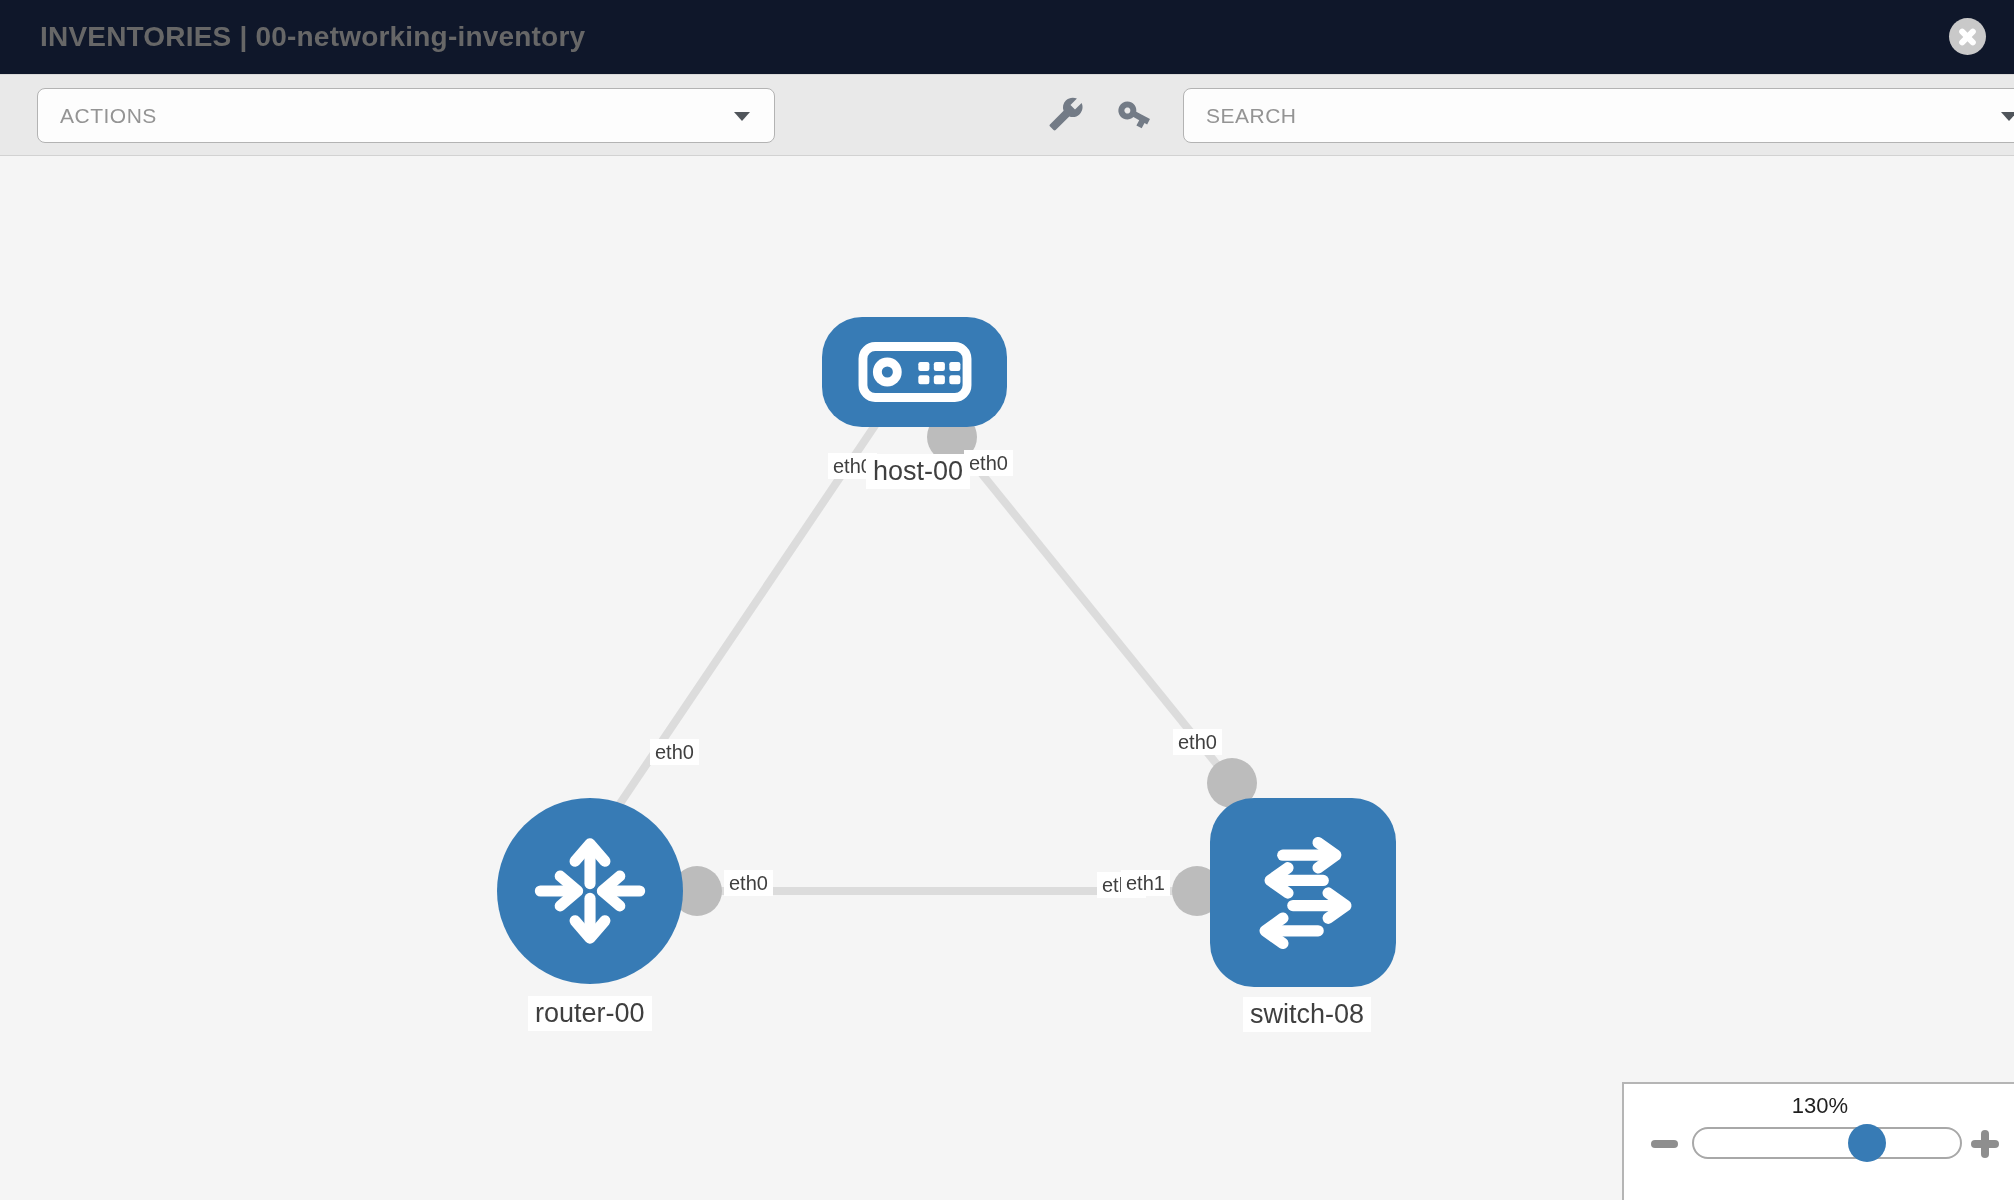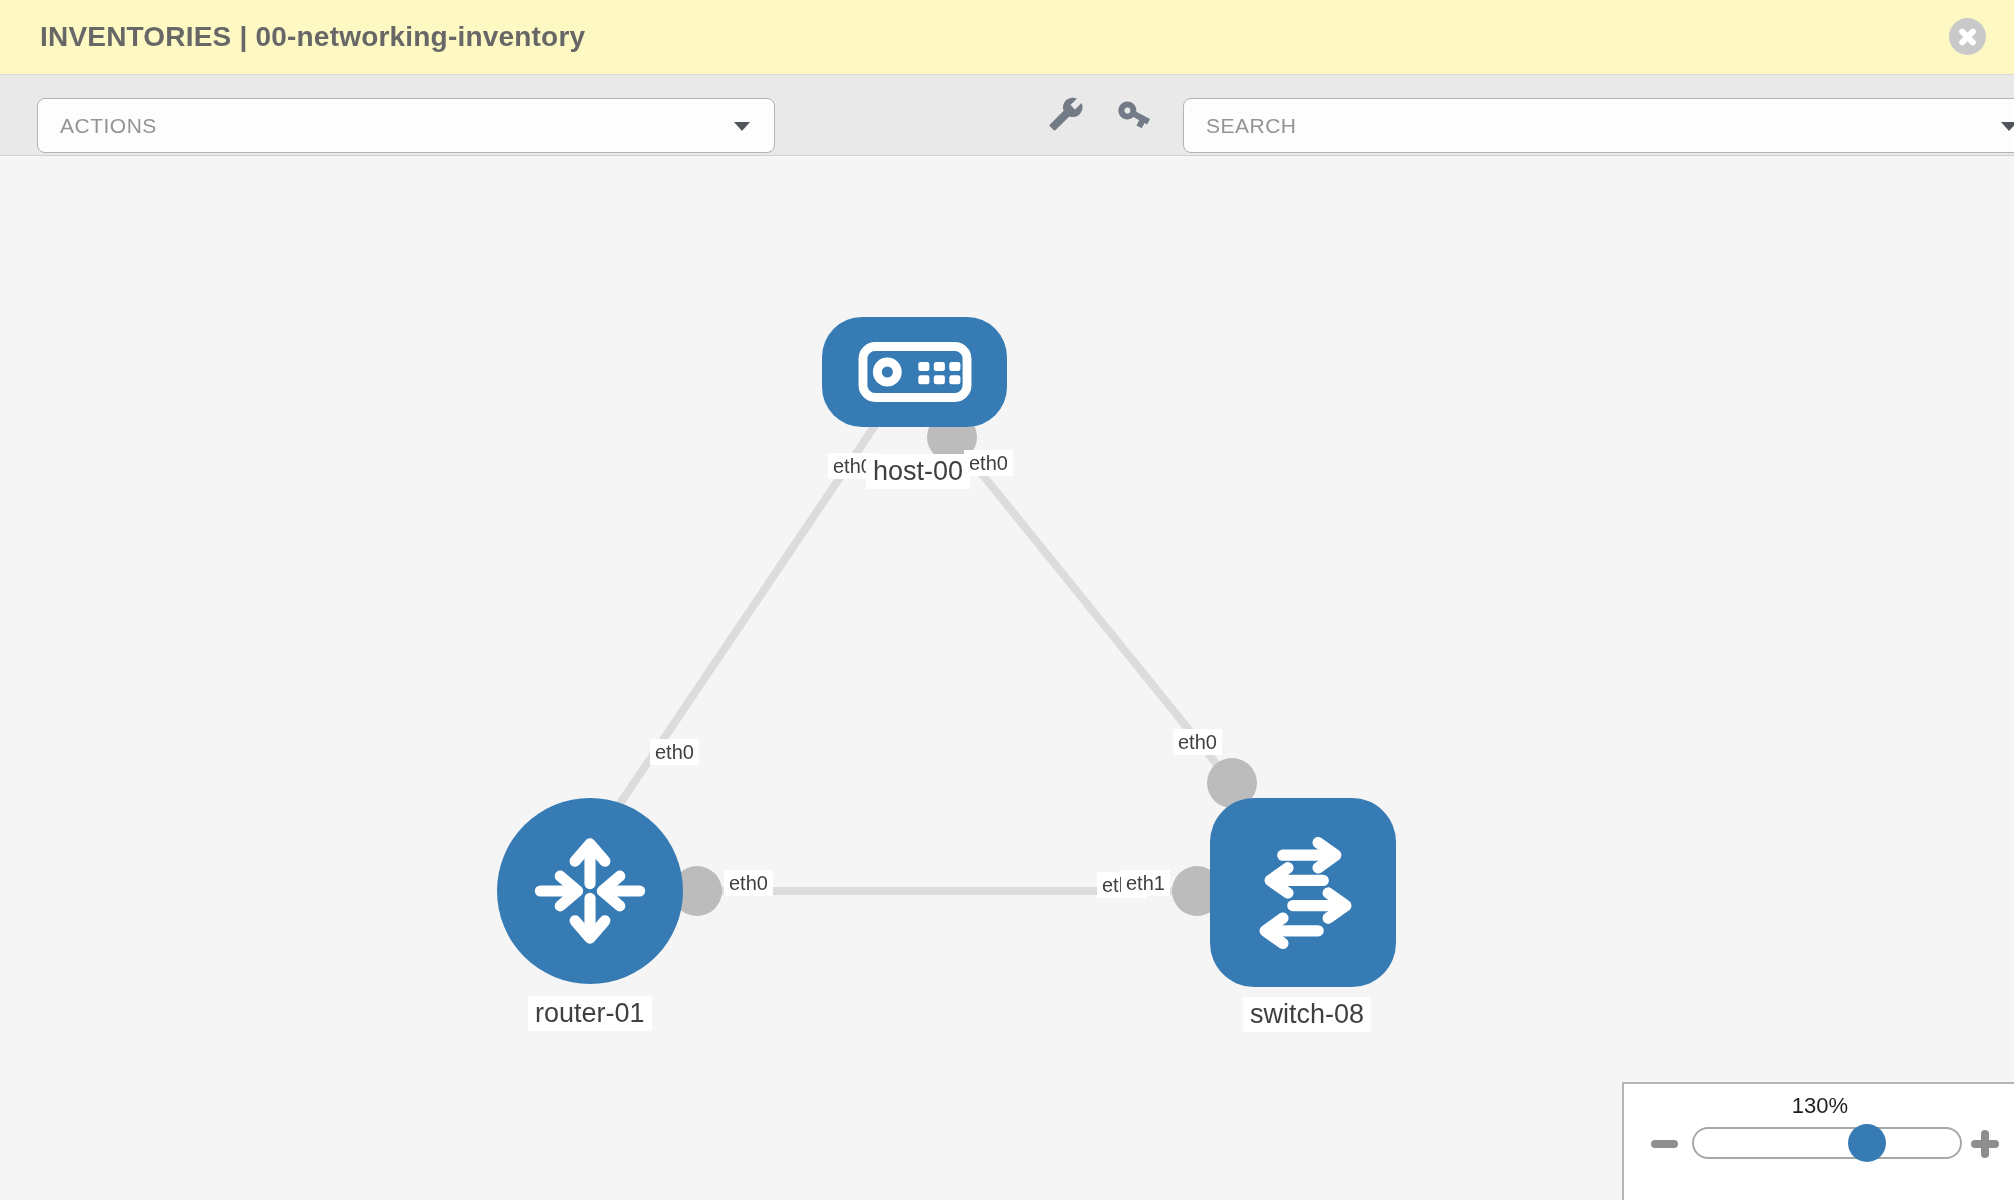--- a/index.html
+++ b/index.html
@@ -1,34 +1,34 @@
 <!DOCTYPE html>
 <html><head>
 <meta charset="utf-8">
 <style>
   * { margin:0; padding:0; box-sizing:border-box; }
   html,body { width:2014px; height:1200px; overflow:hidden;
               font-family:"Liberation Sans","DejaVu Sans",sans-serif; background:#fff; }
 
   
-  .header { position:relative; width:100%; height:74px; background:#fef9c3; }
+  .header { position:relative; width:100%; height:74px; background:#0f172a; }
   .header-title { position:absolute; left:40px; top:50%; transform:translateY(-50%);
                   font-size:28px; font-weight:bold; color:#676767; letter-spacing:.2px; }
   .close-btn { position:absolute; right:28px; top:18px; width:37px; height:37px;
                border-radius:50%; background:#c9c9c9; cursor:pointer; }
   .close-btn .xb { position:absolute; left:8px; top:16px; width:21px; height:6px;
                    background:#fff; border-radius:3px; }
   .close-btn .xb1 { transform:rotate(45deg); }
   .close-btn .xb2 { transform:rotate(-45deg); }
 
   
   .toolbar { position:relative; width:100%; height:82px; background:#e9e9e9;
              border-top:1px solid #d9d9d9; border-bottom:1px solid #d2d2d2; }
   .select-box { position:absolute; top:13px; height:55px; background:#fdfdfd;
-                border:1px solid #b3b3b3; border-radius:8px; cursor:pointer;margin-top:10px; }
+                border:1px solid #b3b3b3; border-radius:8px; cursor:pointer; }
   .select-actions { left:37px; width:738px; }
   .select-search  { left:1183px; width:859px; }
   .select-label { position:absolute; left:22px; top:50%; transform:translateY(-50%);
                   font-size:21px; color:#949494; letter-spacing:.5px; }
   .caret { position:absolute; right:24px; top:50%; margin-top:-4px; width:0; height:0;
            border-left:8px solid transparent; border-right:8px solid transparent;
            border-top:9px solid #50555b; }
   .tool-icon-btn { position:absolute; top:15px; width:48px; height:48px; cursor:pointer;
                    display:flex; align-items:center; justify-content:center; background:none; border:none; }
   .btn-wrench { left:1042px; }
@@ -158,21 +158,21 @@
           <path d="M38 30 L24 40 L38 50"></path>
         <path d="M42 60 L80 60"></path>
           <path d="M70 50 L84 60 L70 70"></path>
         <path d="M62 80 L24 80"></path>
           <path d="M34 70 L20 80 L34 90"></path>
       </g>
     </svg>
   </div>
 
   <div class="chip name-chip" style="left:866px; top:282px;margin-top:16px;">host-00</div>
-  <div class="chip name-chip" style="left:528px; top:840px;">router-01</div>
+  <div class="chip name-chip" style="left:528px; top:840px;">router-00</div>
   <div class="chip name-chip" style="left:1243px; top:841px;">switch-08</div>
 
   <div class="chip" style="left:828px;  top:297px;">eth0</div>
   <div class="chip" style="left:964px;  top:294px;">eth0</div>
   <div class="chip" style="left:650px;  top:583px;">eth0</div>
   <div class="chip" style="left:724px;  top:714px;">eth0</div>
   <div class="chip" style="left:1173px; top:573px;">eth0</div>
   <div class="chip" style="left:1097px; top:716px;">eth0</div>
   <div class="chip chip-front" style="left:1121px; top:714px;">eth1</div>
 

